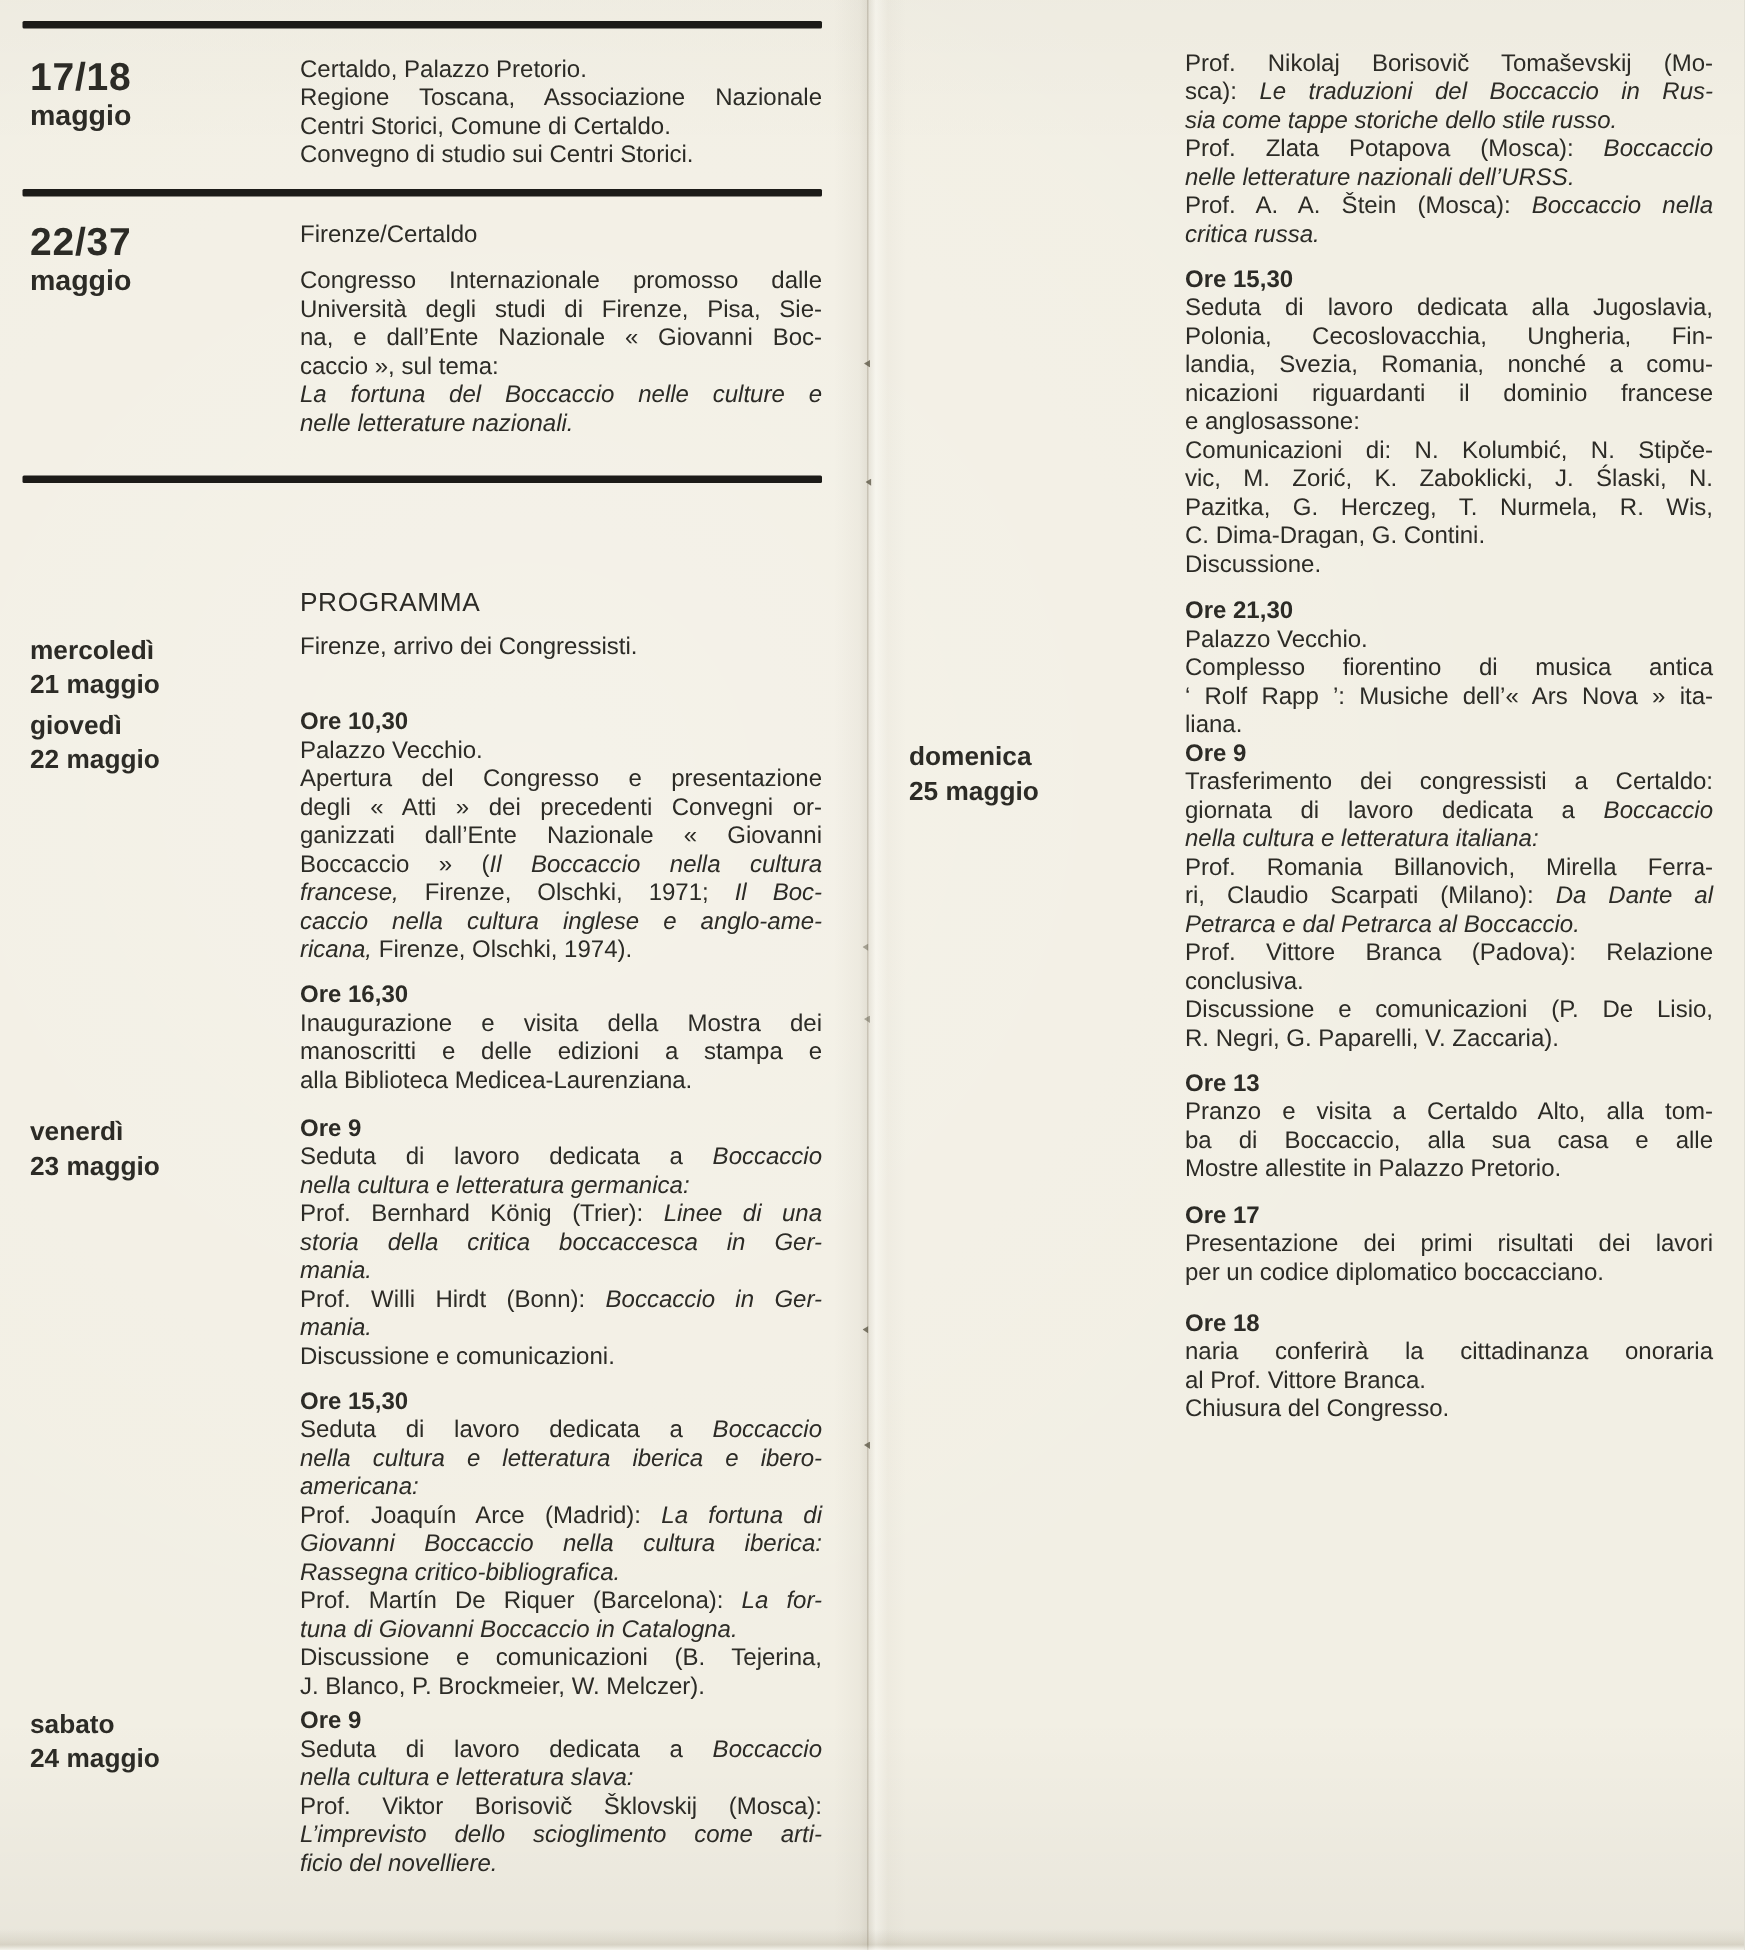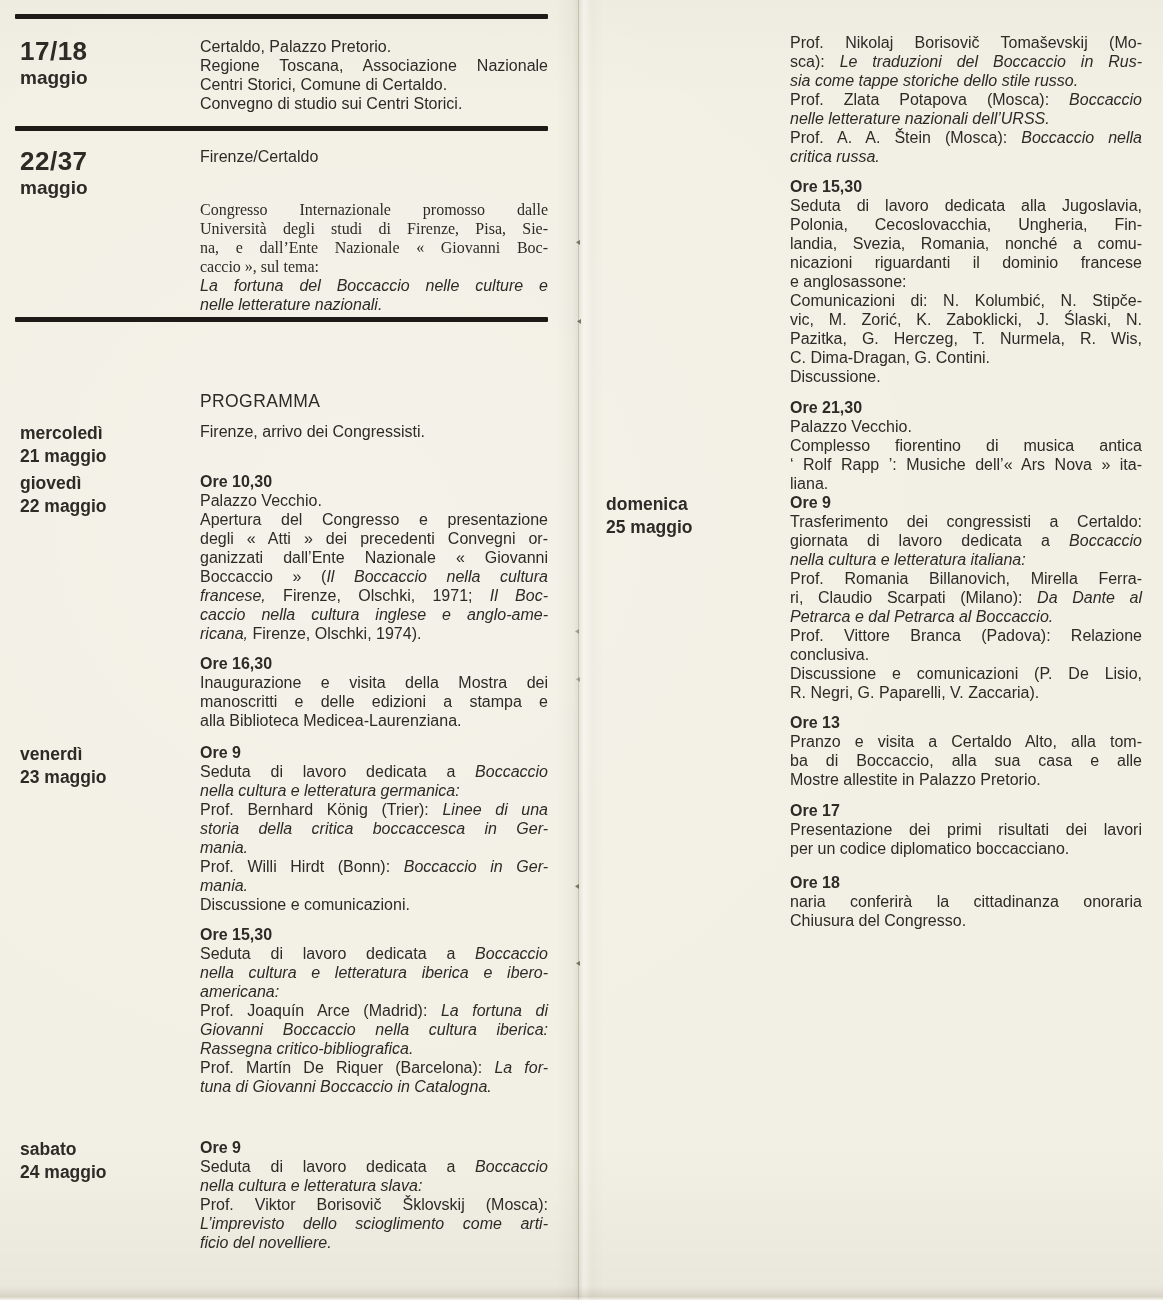--- a/index.html
+++ b/index.html
@@ -104,21 +104,21 @@
       </section>
       <section class="entry pg-l e-l1">
         <div class="date date-lg">
           <div class="big">22/37</div>
           <div class="small">maggio</div>
         </div>
         <div class="content">
           <div class="para">
             <div class="ln ln-last"><span class="s-r">Firenze/Certaldo</span></div>
           </div>
-          <div class="para" style="margin-top: 34px; font-family: Liberation Serif, serif;">
+          <div class="para" style="margin-top: 12px;">
             <div class="ln jst"><span class="s-r">Congresso Internazionale promosso dalle</span></div>
             <div class="ln jst"><span class="s-r">Università degli studi di Firenze, Pisa, Sie-</span></div>
             <div class="ln jst"><span class="s-r">na, e dall’Ente Nazionale « Giovanni Boc-</span></div>
             <div class="ln ln-last"><span class="s-r">caccio », sul tema:</span></div>
           </div>
           <div class="para">
             <div class="ln jst"><span class="s-i">La fortuna del Boccaccio nelle culture e</span></div>
             <div class="ln ln-last"><span class="s-i">nelle letterature nazionali.</span></div>
           </div>
         </div>
@@ -207,20 +207,24 @@
           </div>
           <div class="para">
             <div class="ln jst"><span class="s-r">Prof. Joaquín Arce (Madrid): </span><span class="s-i">La fortuna di</span></div>
             <div class="ln jst"><span class="s-i">Giovanni Boccaccio nella cultura iberica:</span></div>
             <div class="ln ln-last"><span class="s-i">Rassegna critico-bibliografica.</span></div>
           </div>
           <div class="para">
             <div class="ln jst"><span class="s-r">Prof. Martín De Riquer (Barcelona): </span><span class="s-i">La for-</span></div>
             <div class="ln ln-last"><span class="s-i">tuna di Giovanni Boccaccio in Catalogna.</span></div>
           </div>
+          <div class="para">
+            <div class="ln jst"><span class="s-r">Discussione e comunicazioni (B. Tejerina,</span></div>
+            <div class="ln ln-last"><span class="s-r">J. Blanco, P. Brockmeier, W. Melczer).</span></div>
+          </div>
         </div>
       </section>
       <section class="entry pg-l e-l6">
         <div class="date date-sm">
           <div class="big">sabato</div>
           <div class="small">24 maggio</div>
         </div>
         <div class="content">
           <div class="para">
             <div class="ln ln-last"><span class="s-b">Ore 9</span></div>
@@ -325,20 +329,21 @@
           </div>
           <div class="para">
             <div class="ln jst"><span class="s-r">Presentazione dei primi risultati dei lavori</span></div>
             <div class="ln ln-last"><span class="s-r">per un codice diplomatico boccacciano.</span></div>
           </div>
           <div class="para" style="margin-top: 15px;">
             <div class="ln ln-last"><span class="s-b">Ore 18</span></div>
           </div>
           <div class="para">
             <div class="ln jst"><span class="s-r">naria conferirà la cittadinanza onoraria</span></div>
+            <div class="ln ln-last"><span class="s-r">al Prof. Vittore Branca.</span></div>
           </div>
           <div class="para">
             <div class="ln ln-last"><span class="s-r">Chiusura del Congresso.</span></div>
           </div>
         </div>
       </section>
     </div>
 
   <div class="fold"></div>
   <div class="fold-line"></div>

